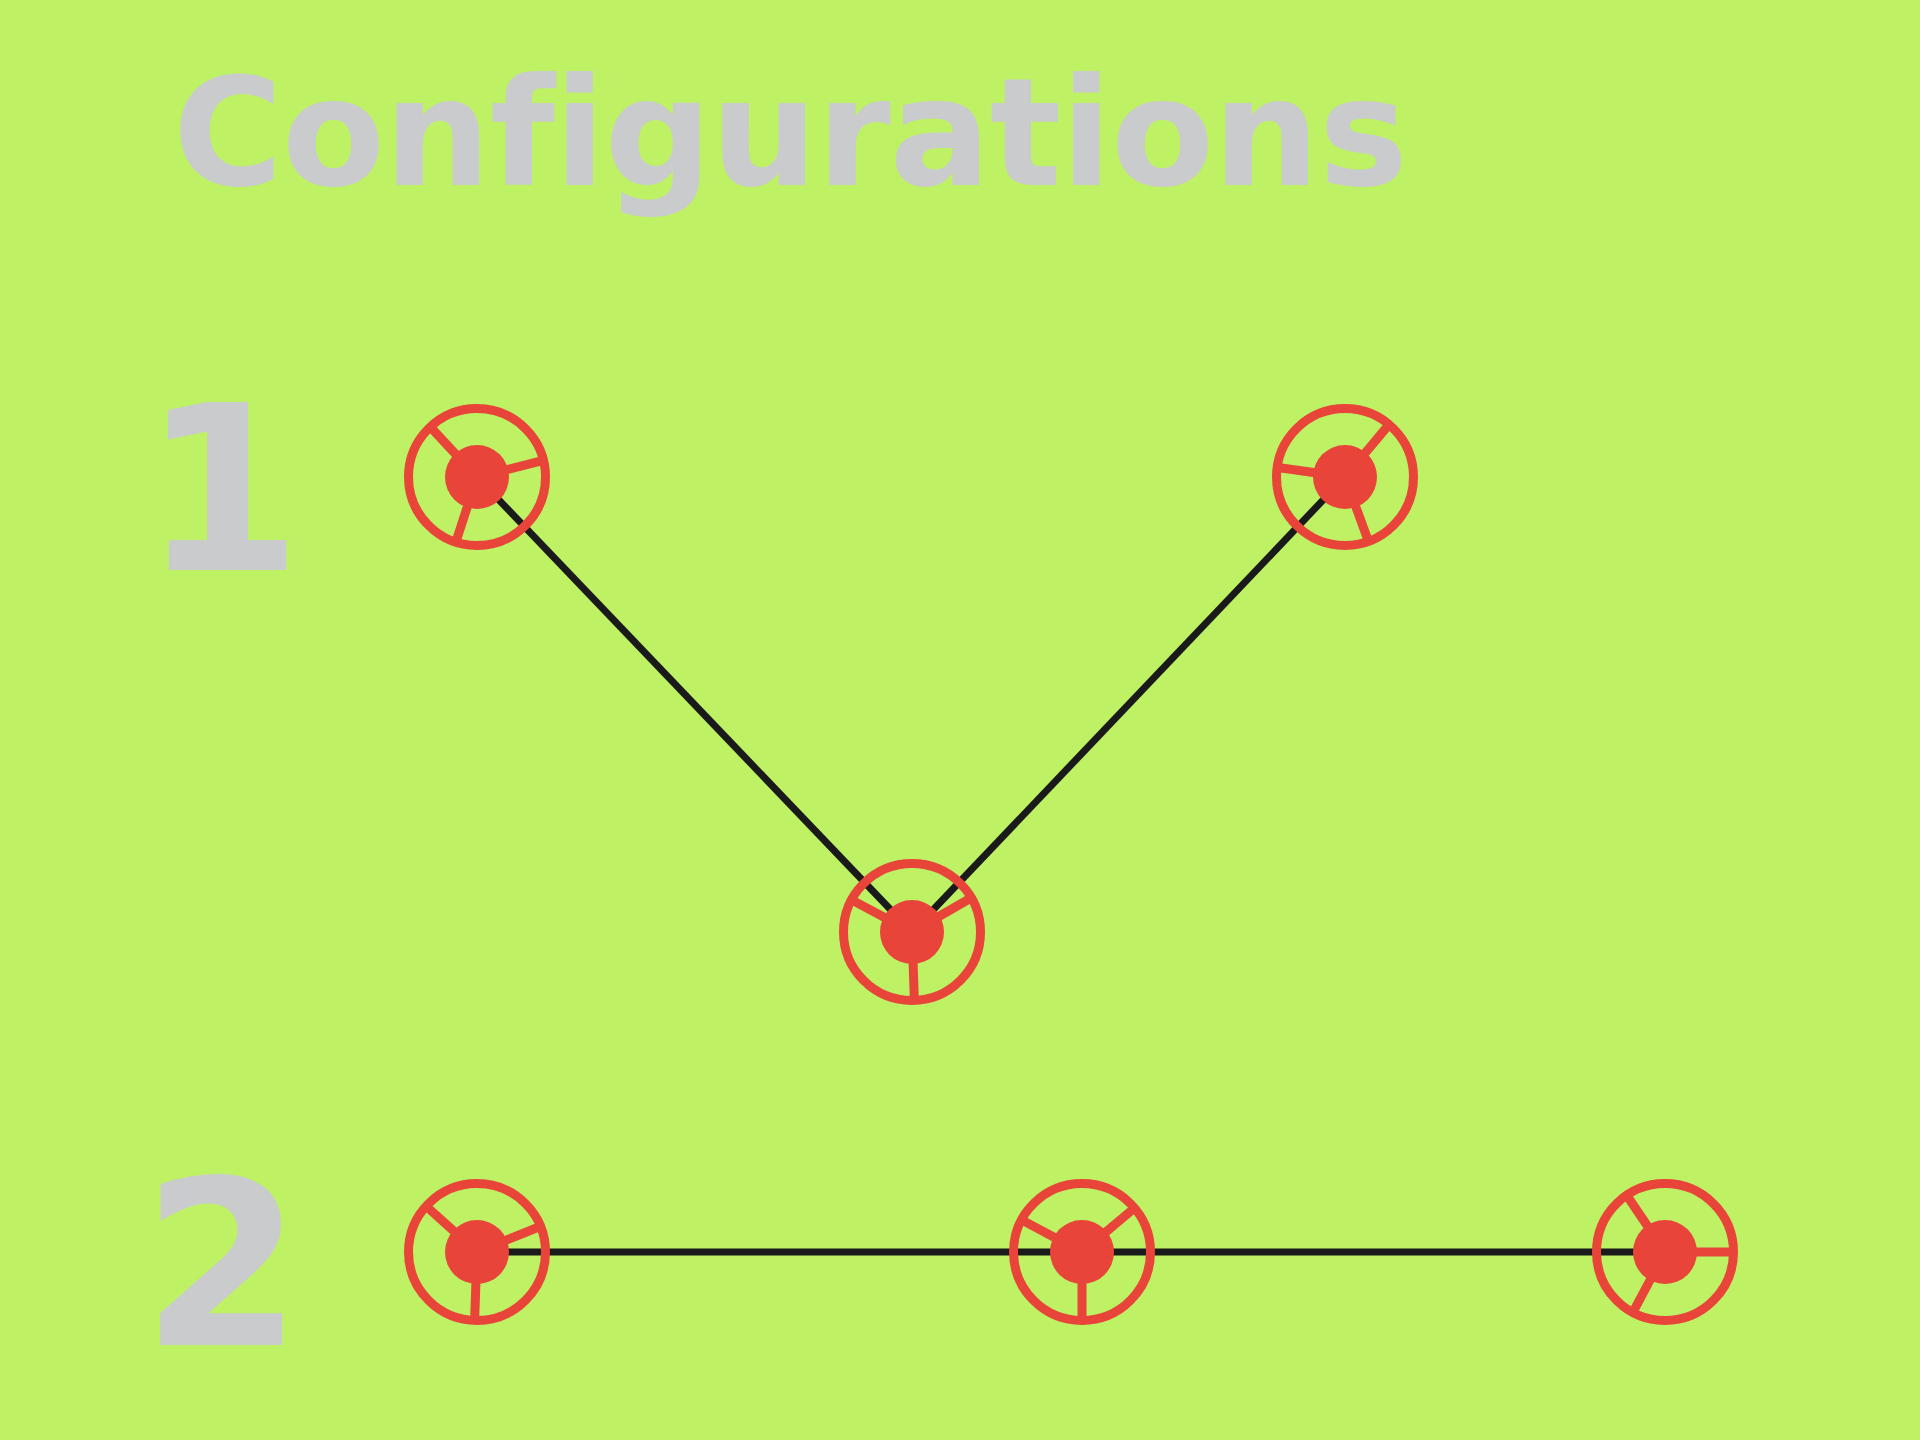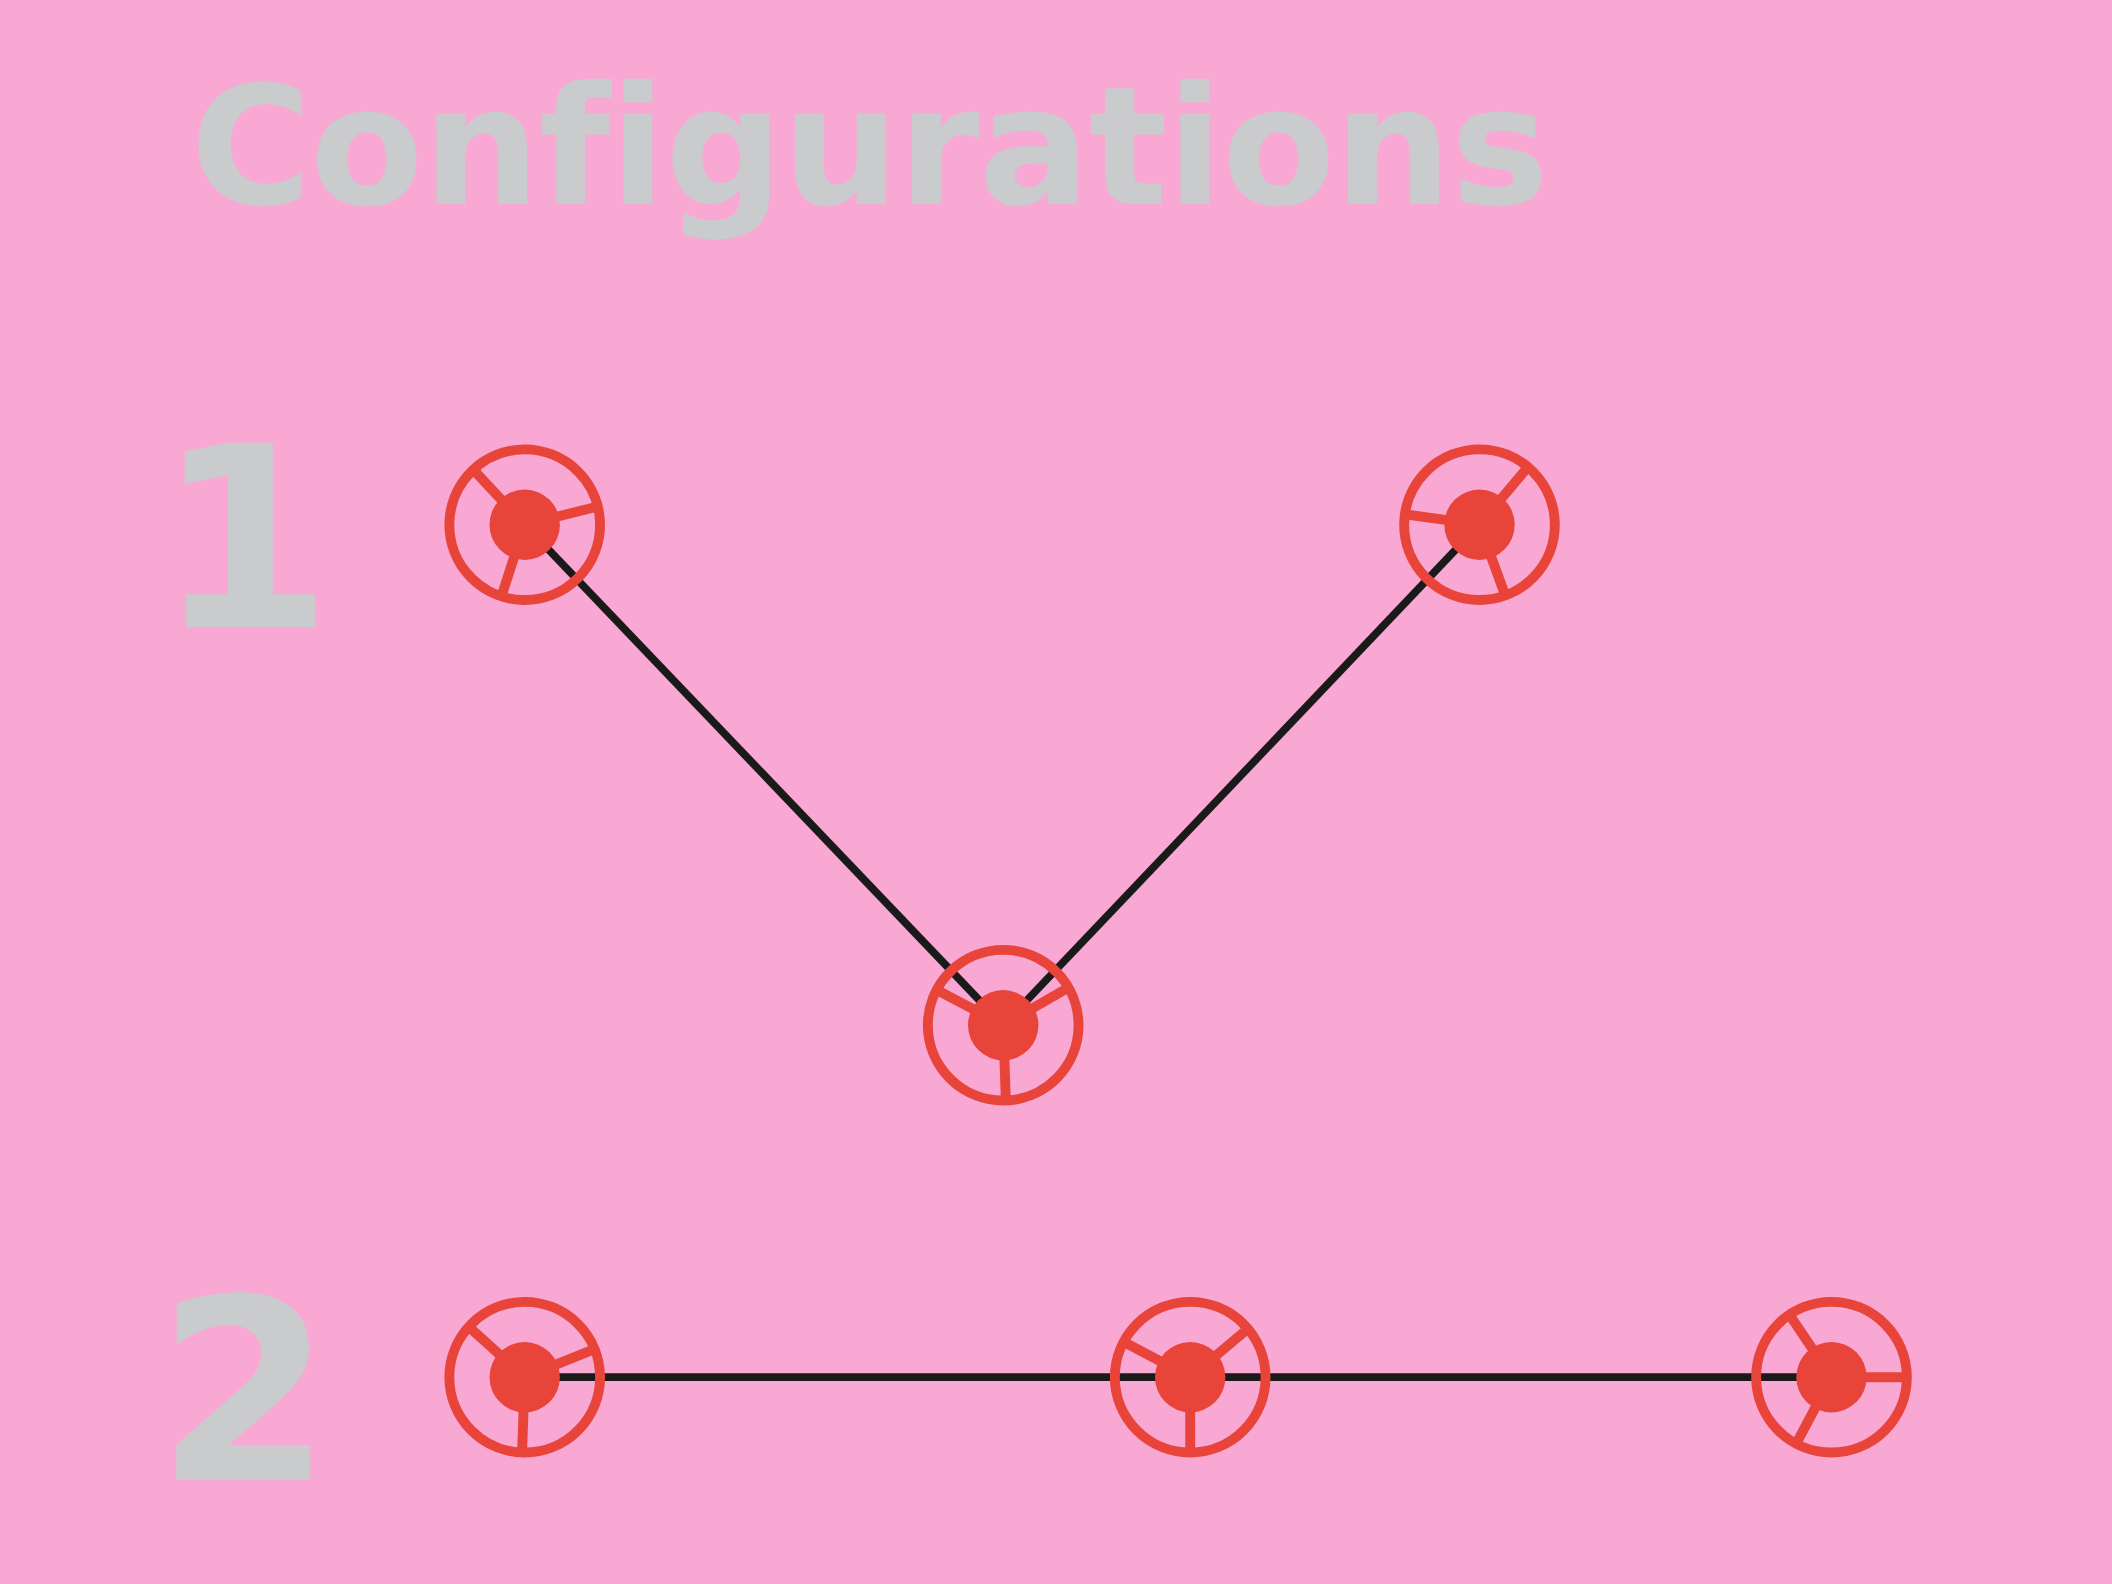--- a/index.html
+++ b/index.html
@@ -10,21 +10,21 @@
   body {
     width: 1920px;
     height: 1440px;
     overflow: hidden;
     font-family: "Liberation Sans", sans-serif;
   }
   #stage {
     position: relative;
     width: 1920px;
     height: 1440px;
-    background: #f9a8d4;
+    background: #bef264;
   }
   #diagram-svg {
     position: absolute;
     inset: 0;
     width: 1920px;
     height: 1440px;
     display: block;
   }
   .title-text {
     font-family: "DejaVu Sans", "Liberation Sans", sans-serif;

